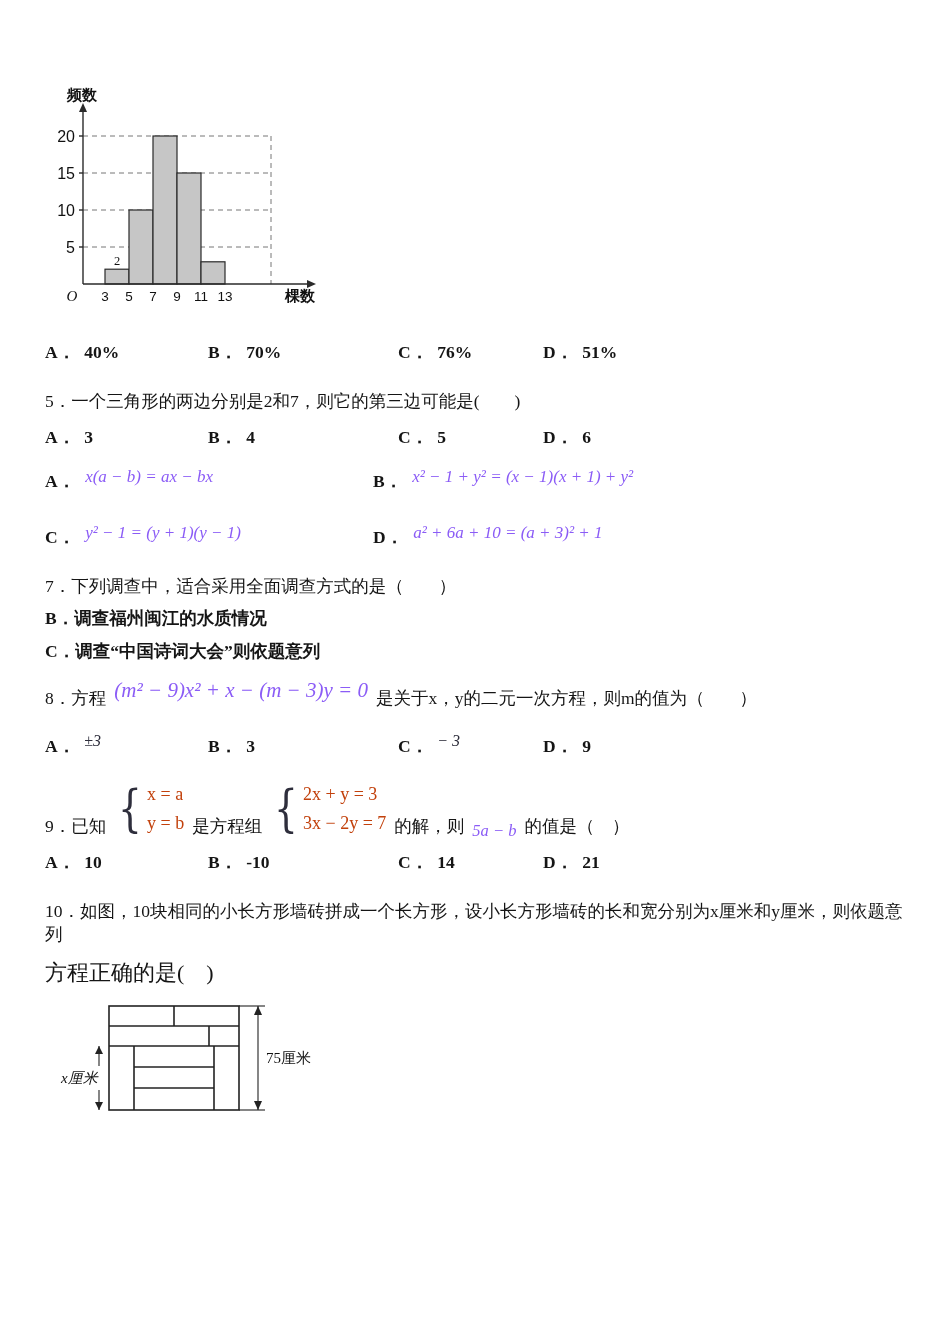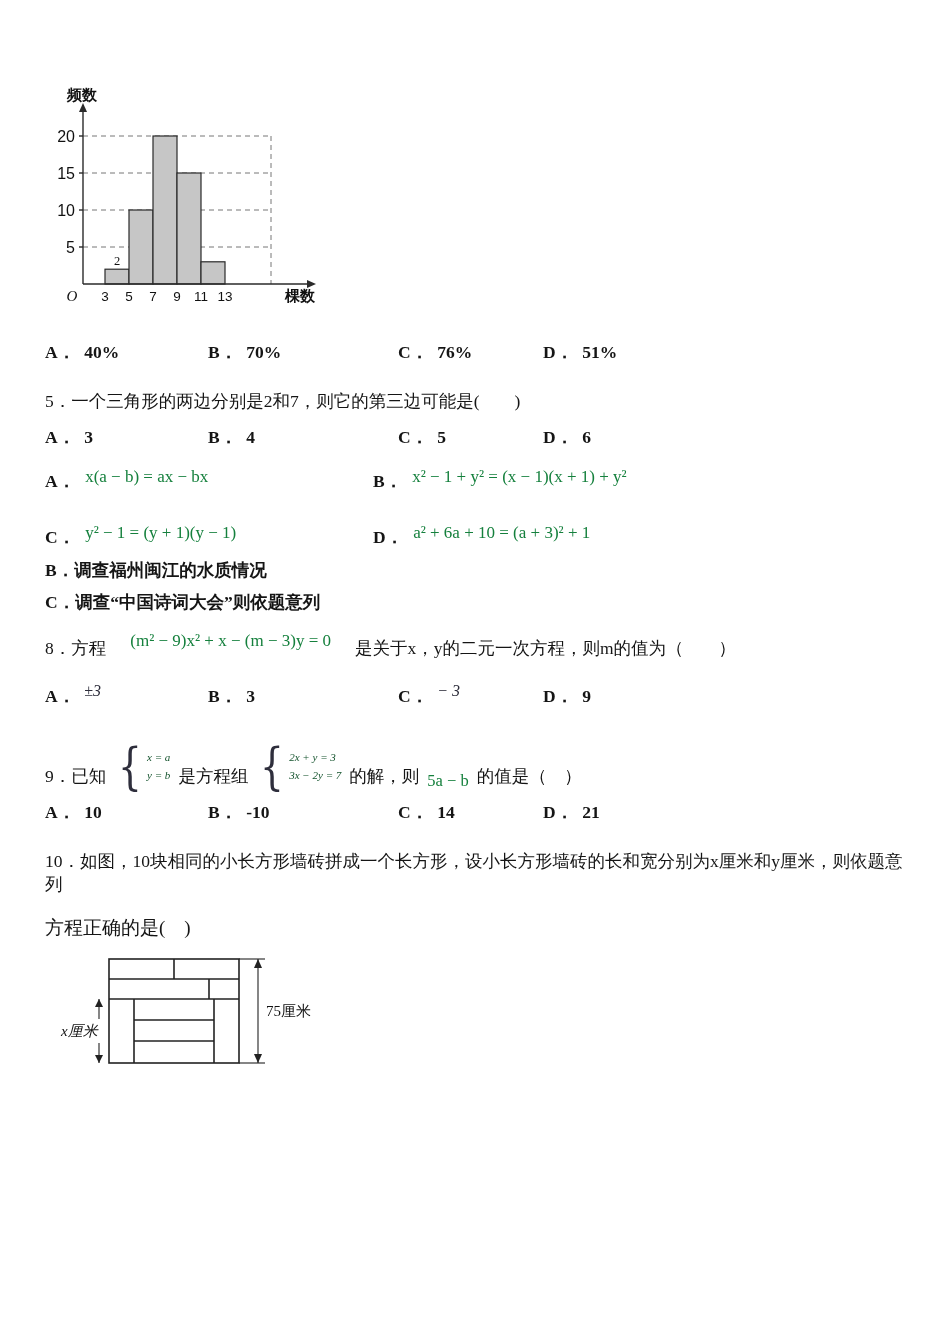--- a/index.html
+++ b/index.html
@@ -22,50 +22,50 @@
 
   
   .qtext{font-size:17.5px;line-height:1.3;margin-top:26px}
   .optrow{display:flex;margin-top:14px;font-size:17.5px;line-height:1.25}
   .opt{display:flex;align-items:baseline}
   .opt .letter{font-weight:bold}
   .opt .val{font-weight:bold;margin-left:9px}
   .c1{width:163px}.c2{width:190px}.c3{width:145px}.c4{flex:1}
 
   
-  .fm{color:#15803d;font-family:"Liberation Serif","DejaVu Serif",serif}
+  .fm{font-style:italic;color:#8b5cf6;font-family:"Liberation Serif","DejaVu Serif",serif}
   .fmv{font-weight:normal !important;font-style:italic;color:#2e2e3c;display:inline-block;transform:translateY(-6px);font-size:16px}
 
   
   .fgrid{margin-top:20px;font-size:17.5px}
   .frow{display:flex;margin-bottom:32px}
   .frow:last-child{margin-bottom:0}
   .fcell{display:flex;align-items:baseline}
   .fcol1{width:328px}
   .fcell .letter{font-weight:bold}
   .fcell .fm{margin-left:10px;display:inline-block;transform:translateY(-5px);font-size:17px}
 
   
   .q7opt{margin-top:11px;font-size:17.5px;font-weight:bold;line-height:1.25}
   .q7opt .letter{font-weight:bold}
 
   
   .q8line{display:flex;align-items:center;margin-top:22px;font-size:17.5px}
-  .q8line .fm{margin:0 24px;display:inline-block;transform:translateY(-7px);font-size:17px}
+  .q8line .fm{margin:0 8px;display:inline-block;transform:translateY(-7px);font-size:21px}
 
   
   .q9line{display:flex;align-items:flex-end;margin-top:16px;font-size:17.5px;min-height:64px}
   .sys{display:inline-flex;align-items:center;margin:0 8px}
   .brace{font-size:50px;font-weight:normal;line-height:.85;color:#2e2e3c;font-family:"DejaVu Serif",serif;transform:scaleX(.75)}
   .syslines{display:flex;flex-direction:column;margin-left:1px}
-  .syslines span{font-style:italic;color:#14532d;font-size:11px;line-height:1.6}
+  .syslines span{color:#c2410c;font-size:18px;line-height:1.6}
   .expr{margin:0 8px;display:inline-block;transform:translateY(3px);font-size:16.5px}
 
   
-  .q10l2{margin-top:19px;font-size:19px}
+  .q10l2{margin-top:13px;font-size:22px}
   .brickfig{margin:12px 0 0 12px}
   .figtext{font-size:15px;fill:#111;font-family:"Liberation Serif",serif}
 </style>
 </head>
 <body>
 
 <div class="page">
   <div class="content">
 
     <div class="chart-block">
@@ -160,20 +160,21 @@
             <span class="letter">C．</span>
             <span class="fm">y² − 1 = (y + 1)(y − 1)</span>
           </span>
         <span class="fcell">
             <span class="letter">D．</span>
             <span class="fm">a² + 6a + 10 = (a + 3)² + 1</span>
           </span>
       </div>
     </div>
 
+    <div class="qtext">7．下列调查中，适合采用全面调查方式的是（　　）</div>
     <div class="q7opt"><span class="letter">B．</span><span>调查福州闽江的水质情况</span></div>
     <div class="q7opt"><span class="letter">C．</span><span>调查“中国诗词大会”则依题意列</span></div>
 
     <div class="q8line">
       <span>8．方程</span>
       <span class="fm">(m² − 9)x² + x − (m − 3)y = 0</span>
       <span>是关于x，y的二元一次方程，则m的值为（　　）</span>
     </div>
     <div class="optrow" style="margin-top:26px">
       <span class="opt c1">

